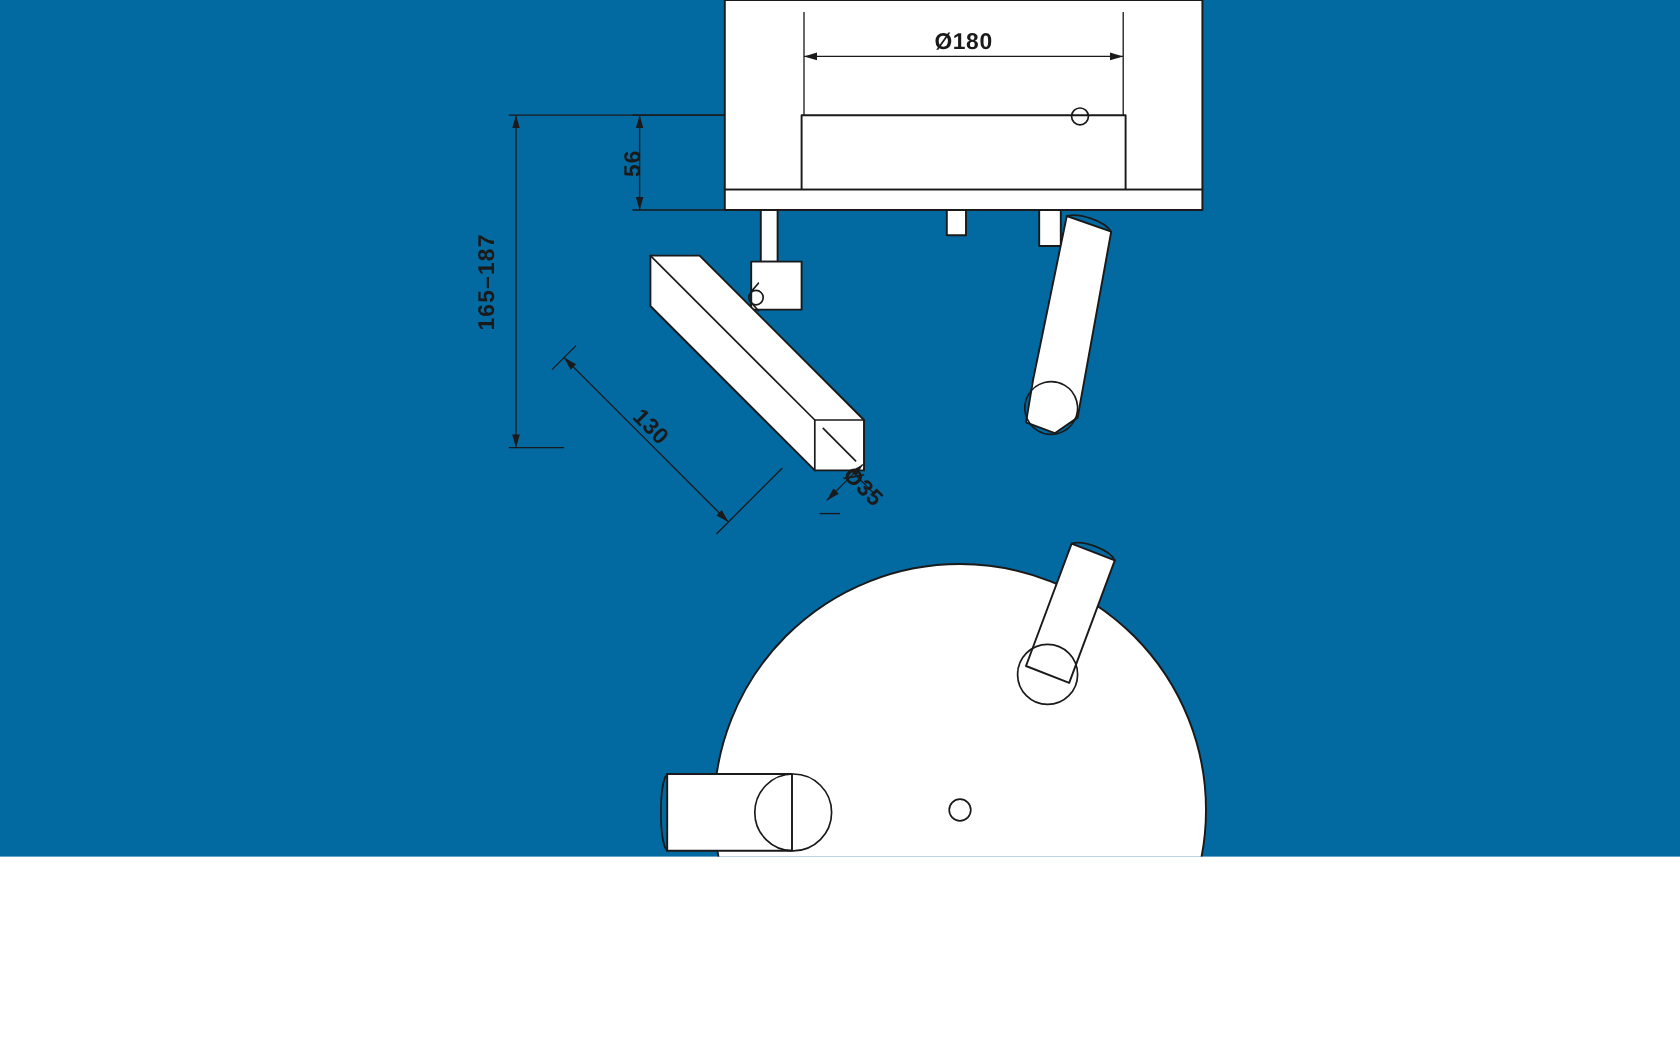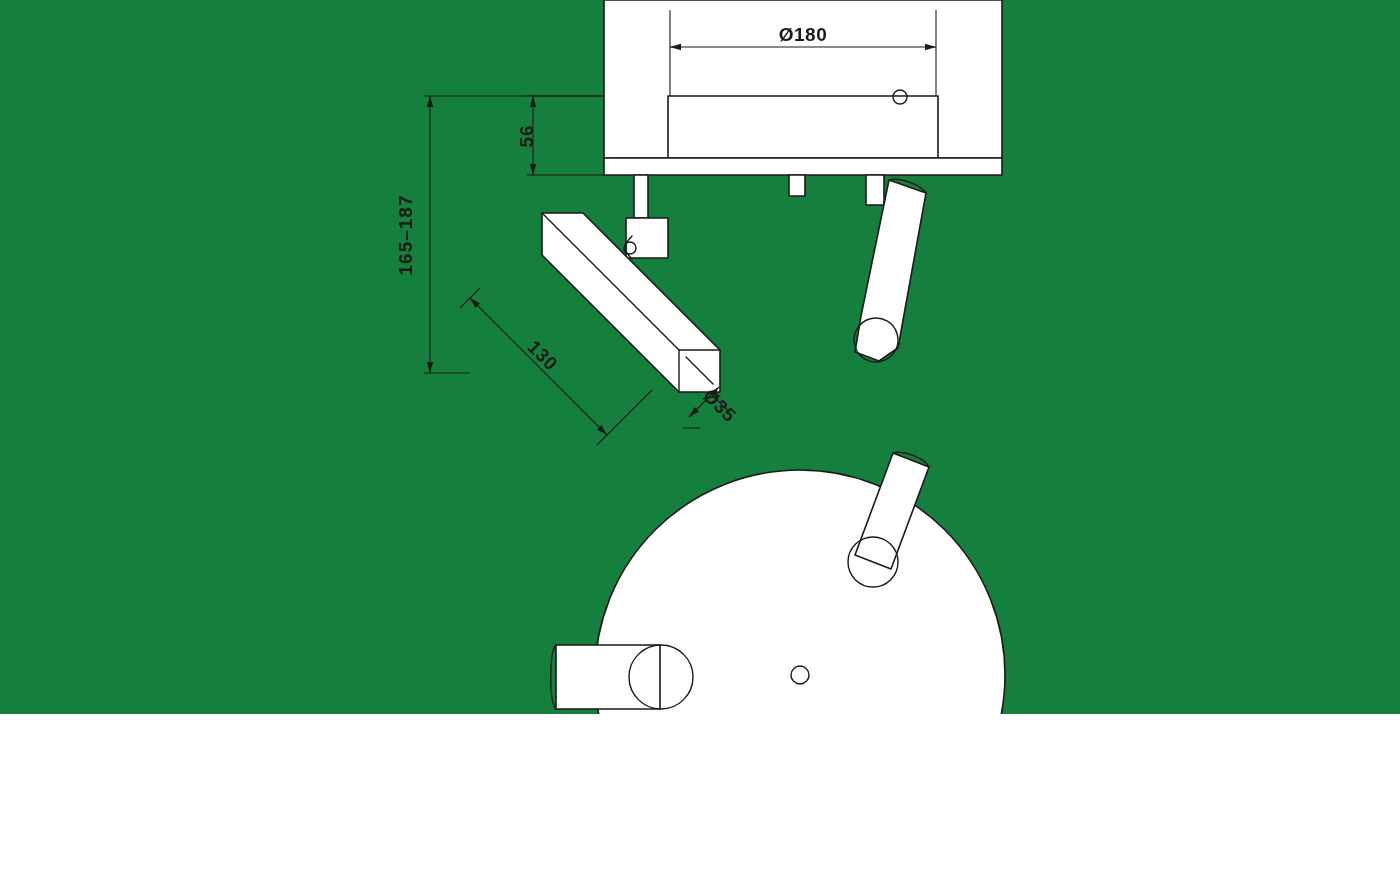--- a/index.html
+++ b/index.html
@@ -7,21 +7,21 @@
     padding: 0;
     background: #ffffff;
   }
   body {
     font-family: "Liberation Sans", sans-serif;
   }
   #sheet {
     position: relative;
     width: 1400px;
     height: 714px;
-    background: #15803d;
+    background: #0369a1;
     overflow: hidden;
   }
   #drawing {
     position: absolute;
     left: 0;
     top: 0;
     width: 1400px;
     height: 875px;
   }
   .dim-text {

